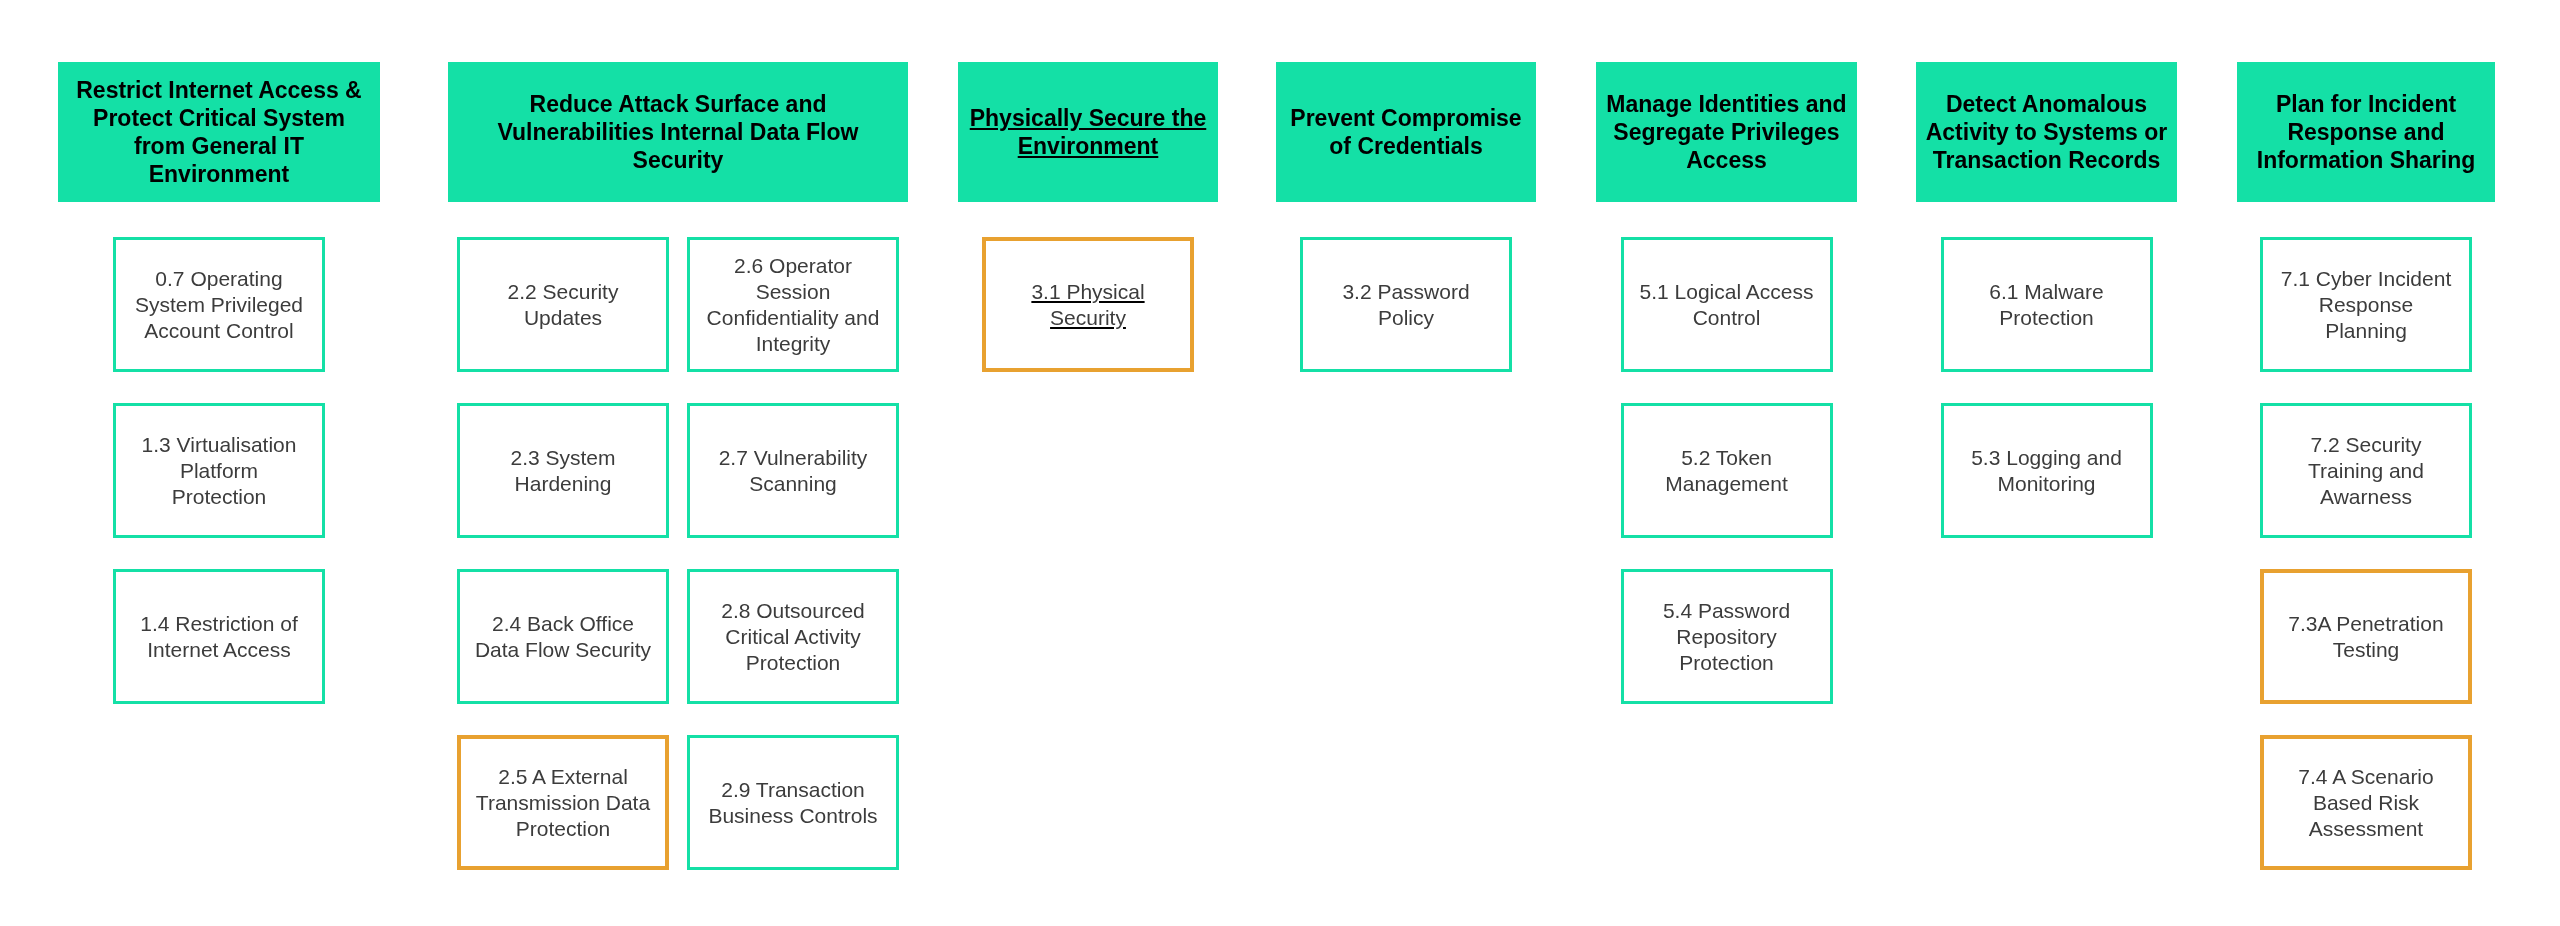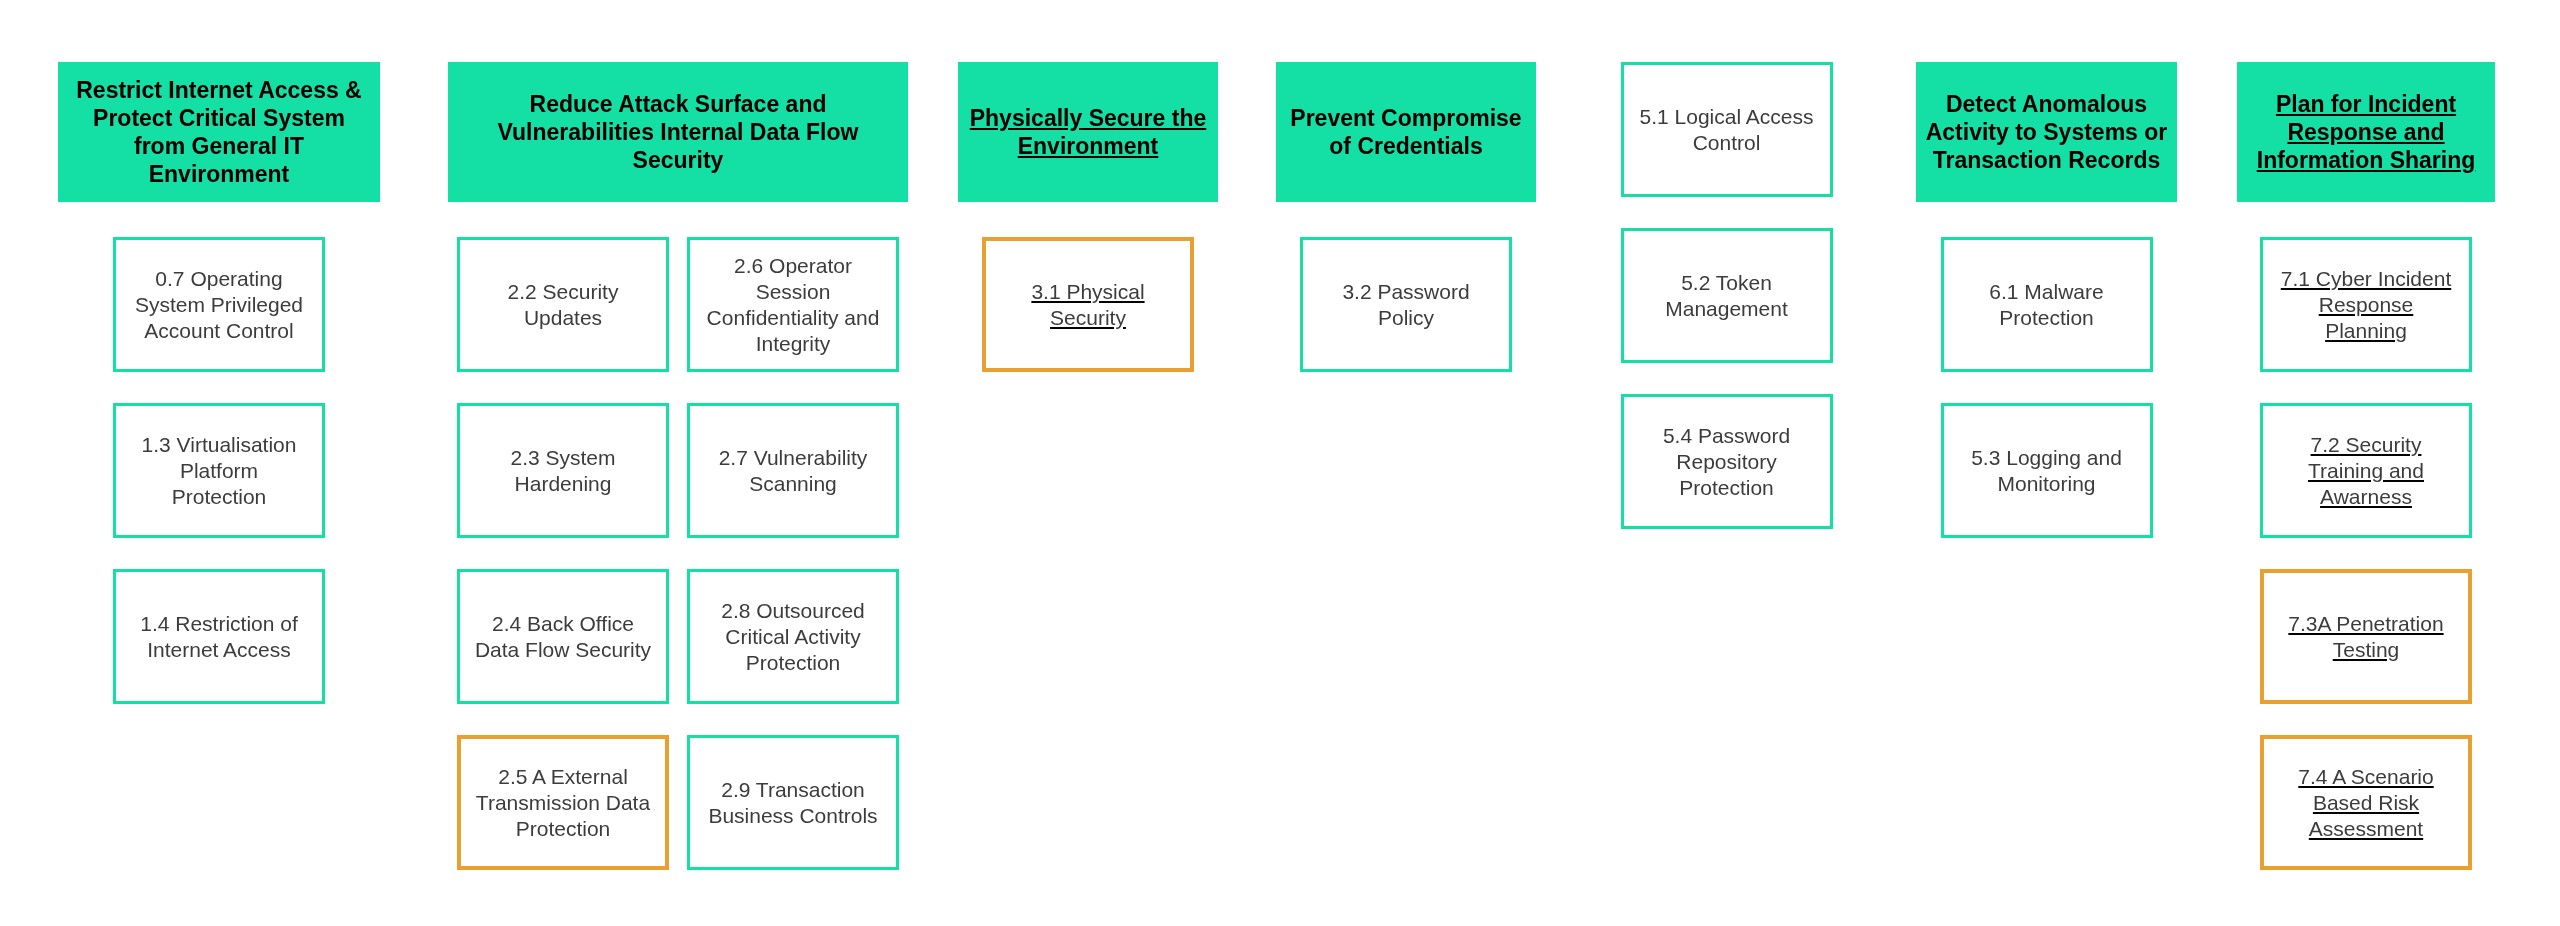--- a/index.html
+++ b/index.html
@@ -20,21 +20,21 @@
     padding: 62px 16px 0 58px;
     box-sizing: border-box;
   }
   .column { flex: 0 0 auto; }
   .col-w1 { width: 322px; margin-right: 68px; }
   .col-w2 { width: 460px; margin-right: 50px; }
   .col-w3 { width: 260px; margin-right: 58px; text-decoration: underline; }
   .col-w4 { width: 260px; margin-right: 60px; }
   .col-w5 { width: 261px; margin-right: 59px; }
   .col-w6 { width: 261px; margin-right: 60px; }
-  .col-w7 { width: 258px; text-decoration: underline; }
+  .col-w7 { width: 258px; }
   .header {
     height: 140px;
     background: var(--header-fill, #14e0a6);
     color: #000000;
     font-weight: 700;
     font-size: 23px;
     line-height: 28px;
     display: flex;
     align-items: center;
     justify-content: center;
@@ -142,20 +142,21 @@
       <div class="header">Prevent Compromise of Credentials</div>
       <div class="lanes">
         <div class="lane">
           <div class="box teal">
             <span>3.2 Password Policy</span>
           </div>
         </div>
       </div>
     </div>
     <div class="column col-w5">
+      <div class="header">Manage Identities and Segregate Privileges Access</div>
       <div class="lanes">
         <div class="lane">
           <div class="box teal">
             <span>5.1 Logical Access Control</span>
           </div>
           <div class="box teal">
             <span>5.2 Token Management</span>
           </div>
           <div class="box teal">
             <span>5.4 Password Repository Protection</span>

